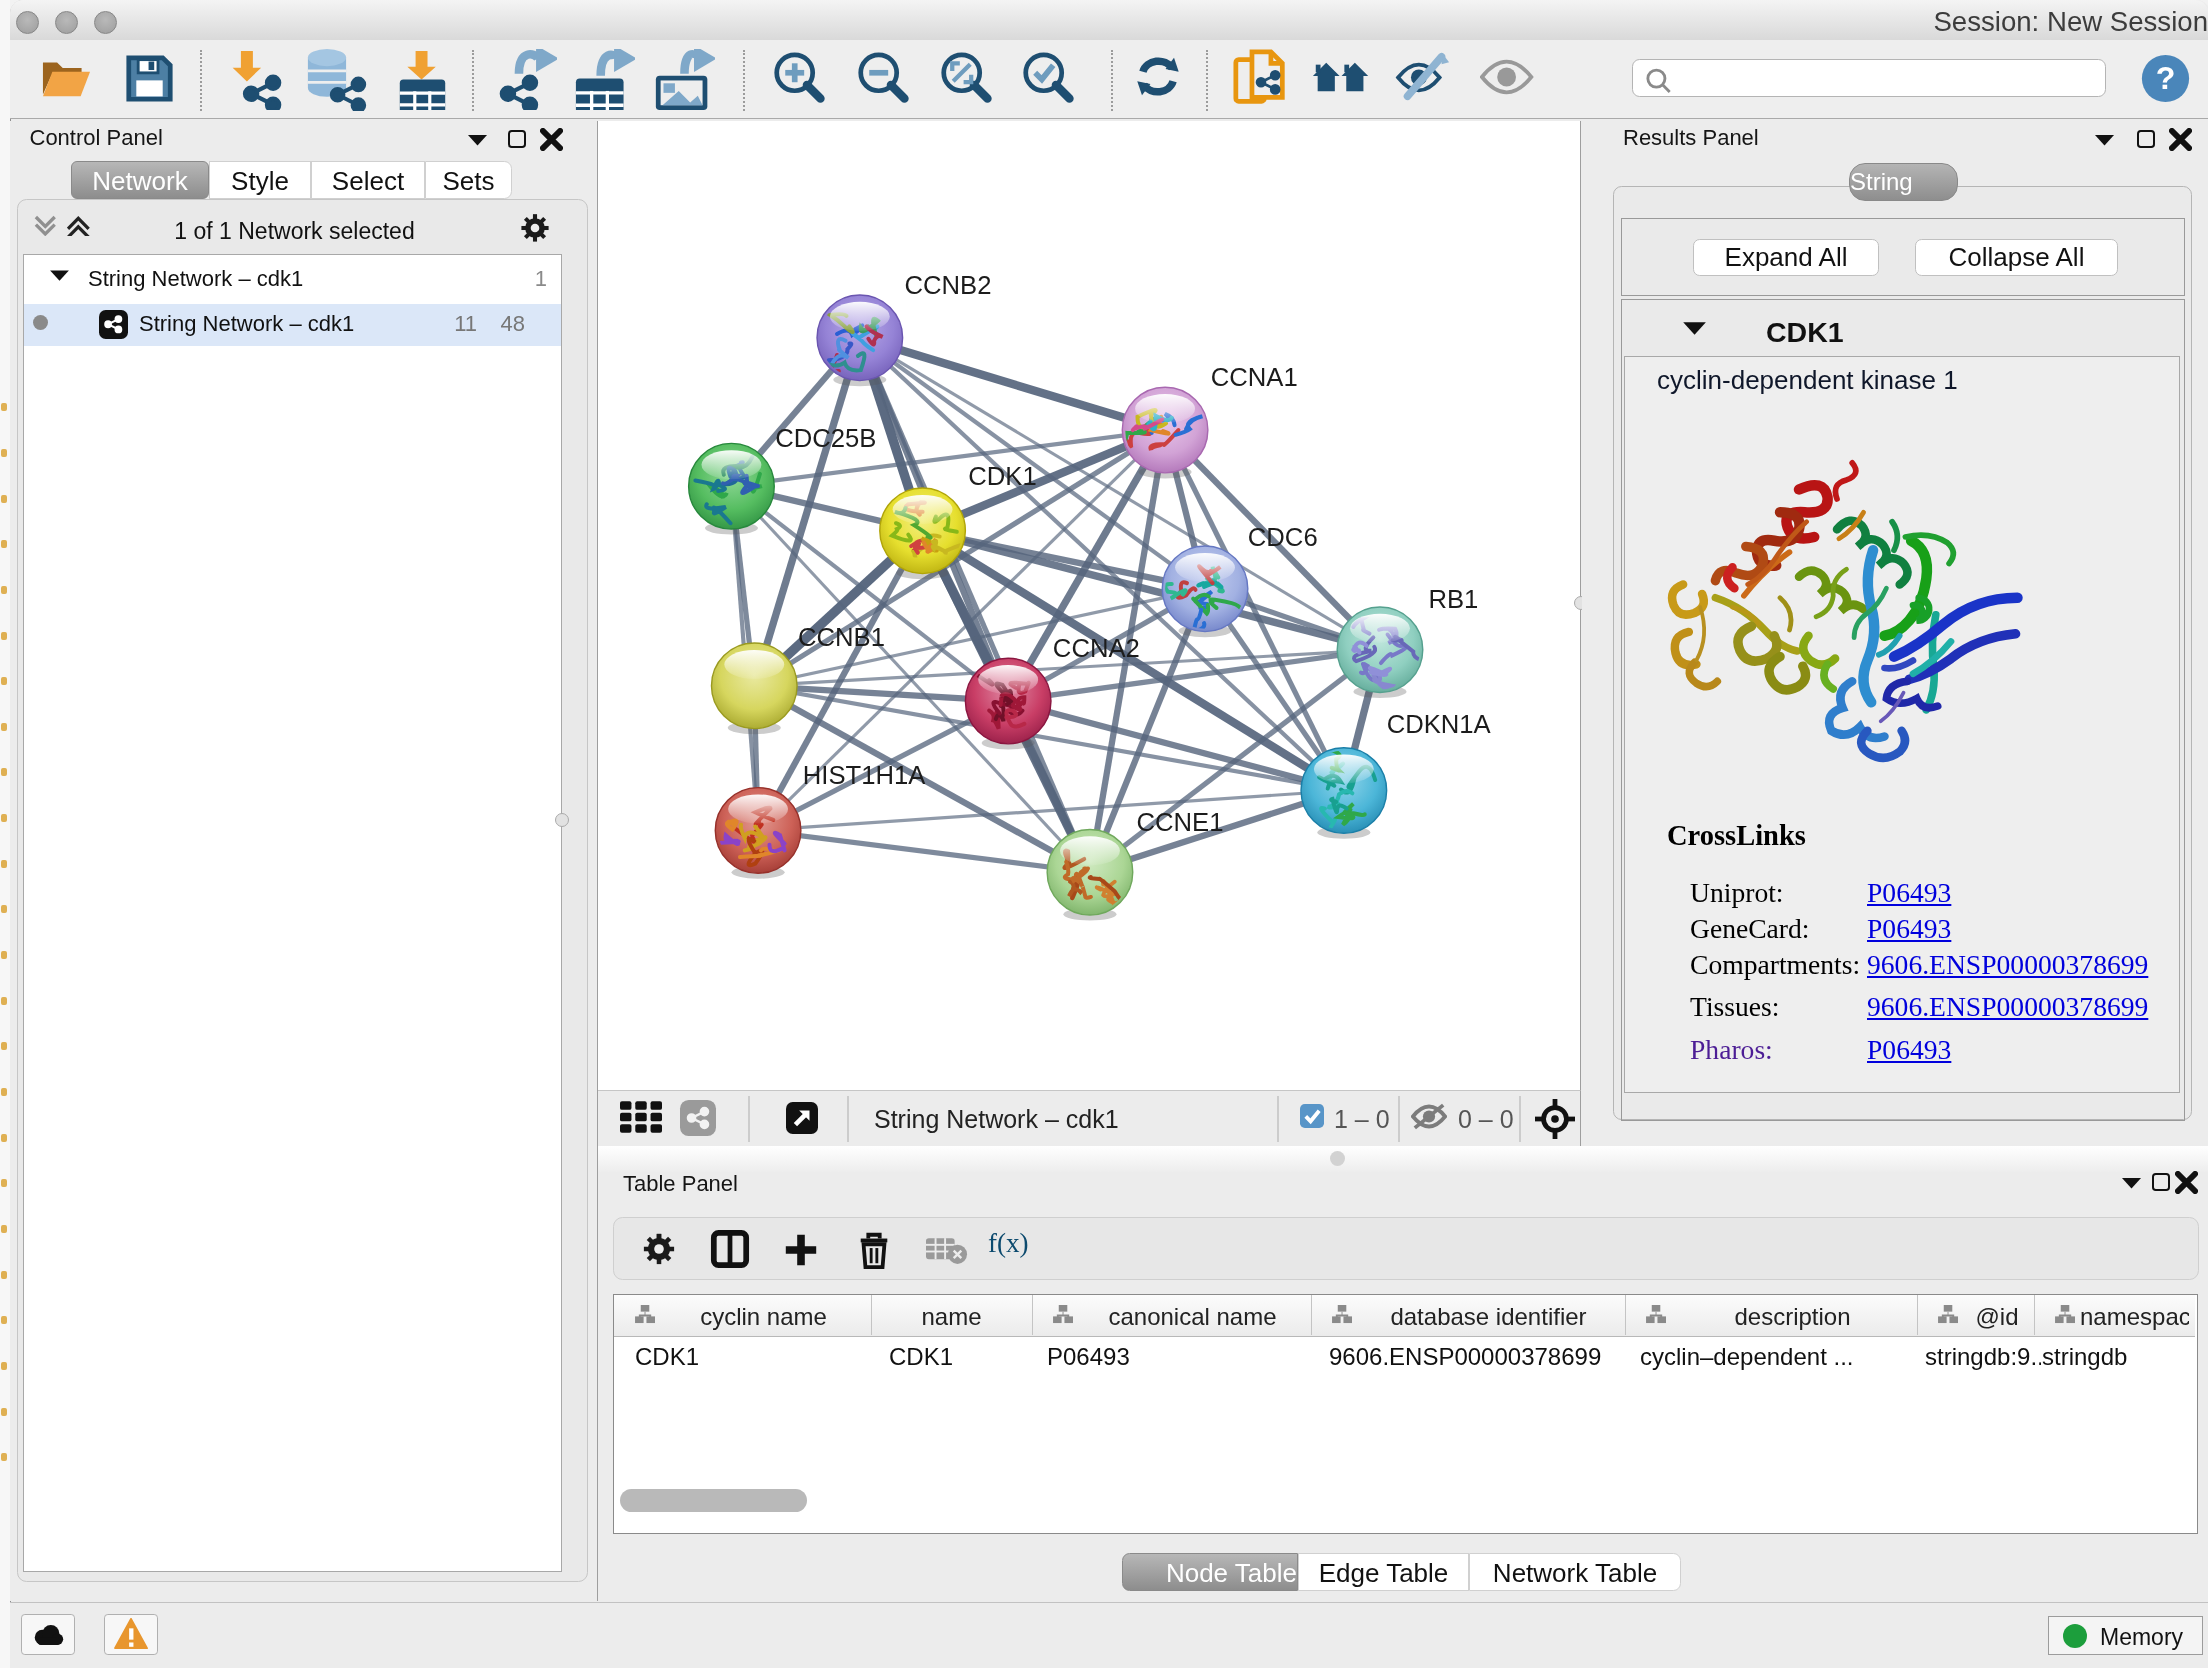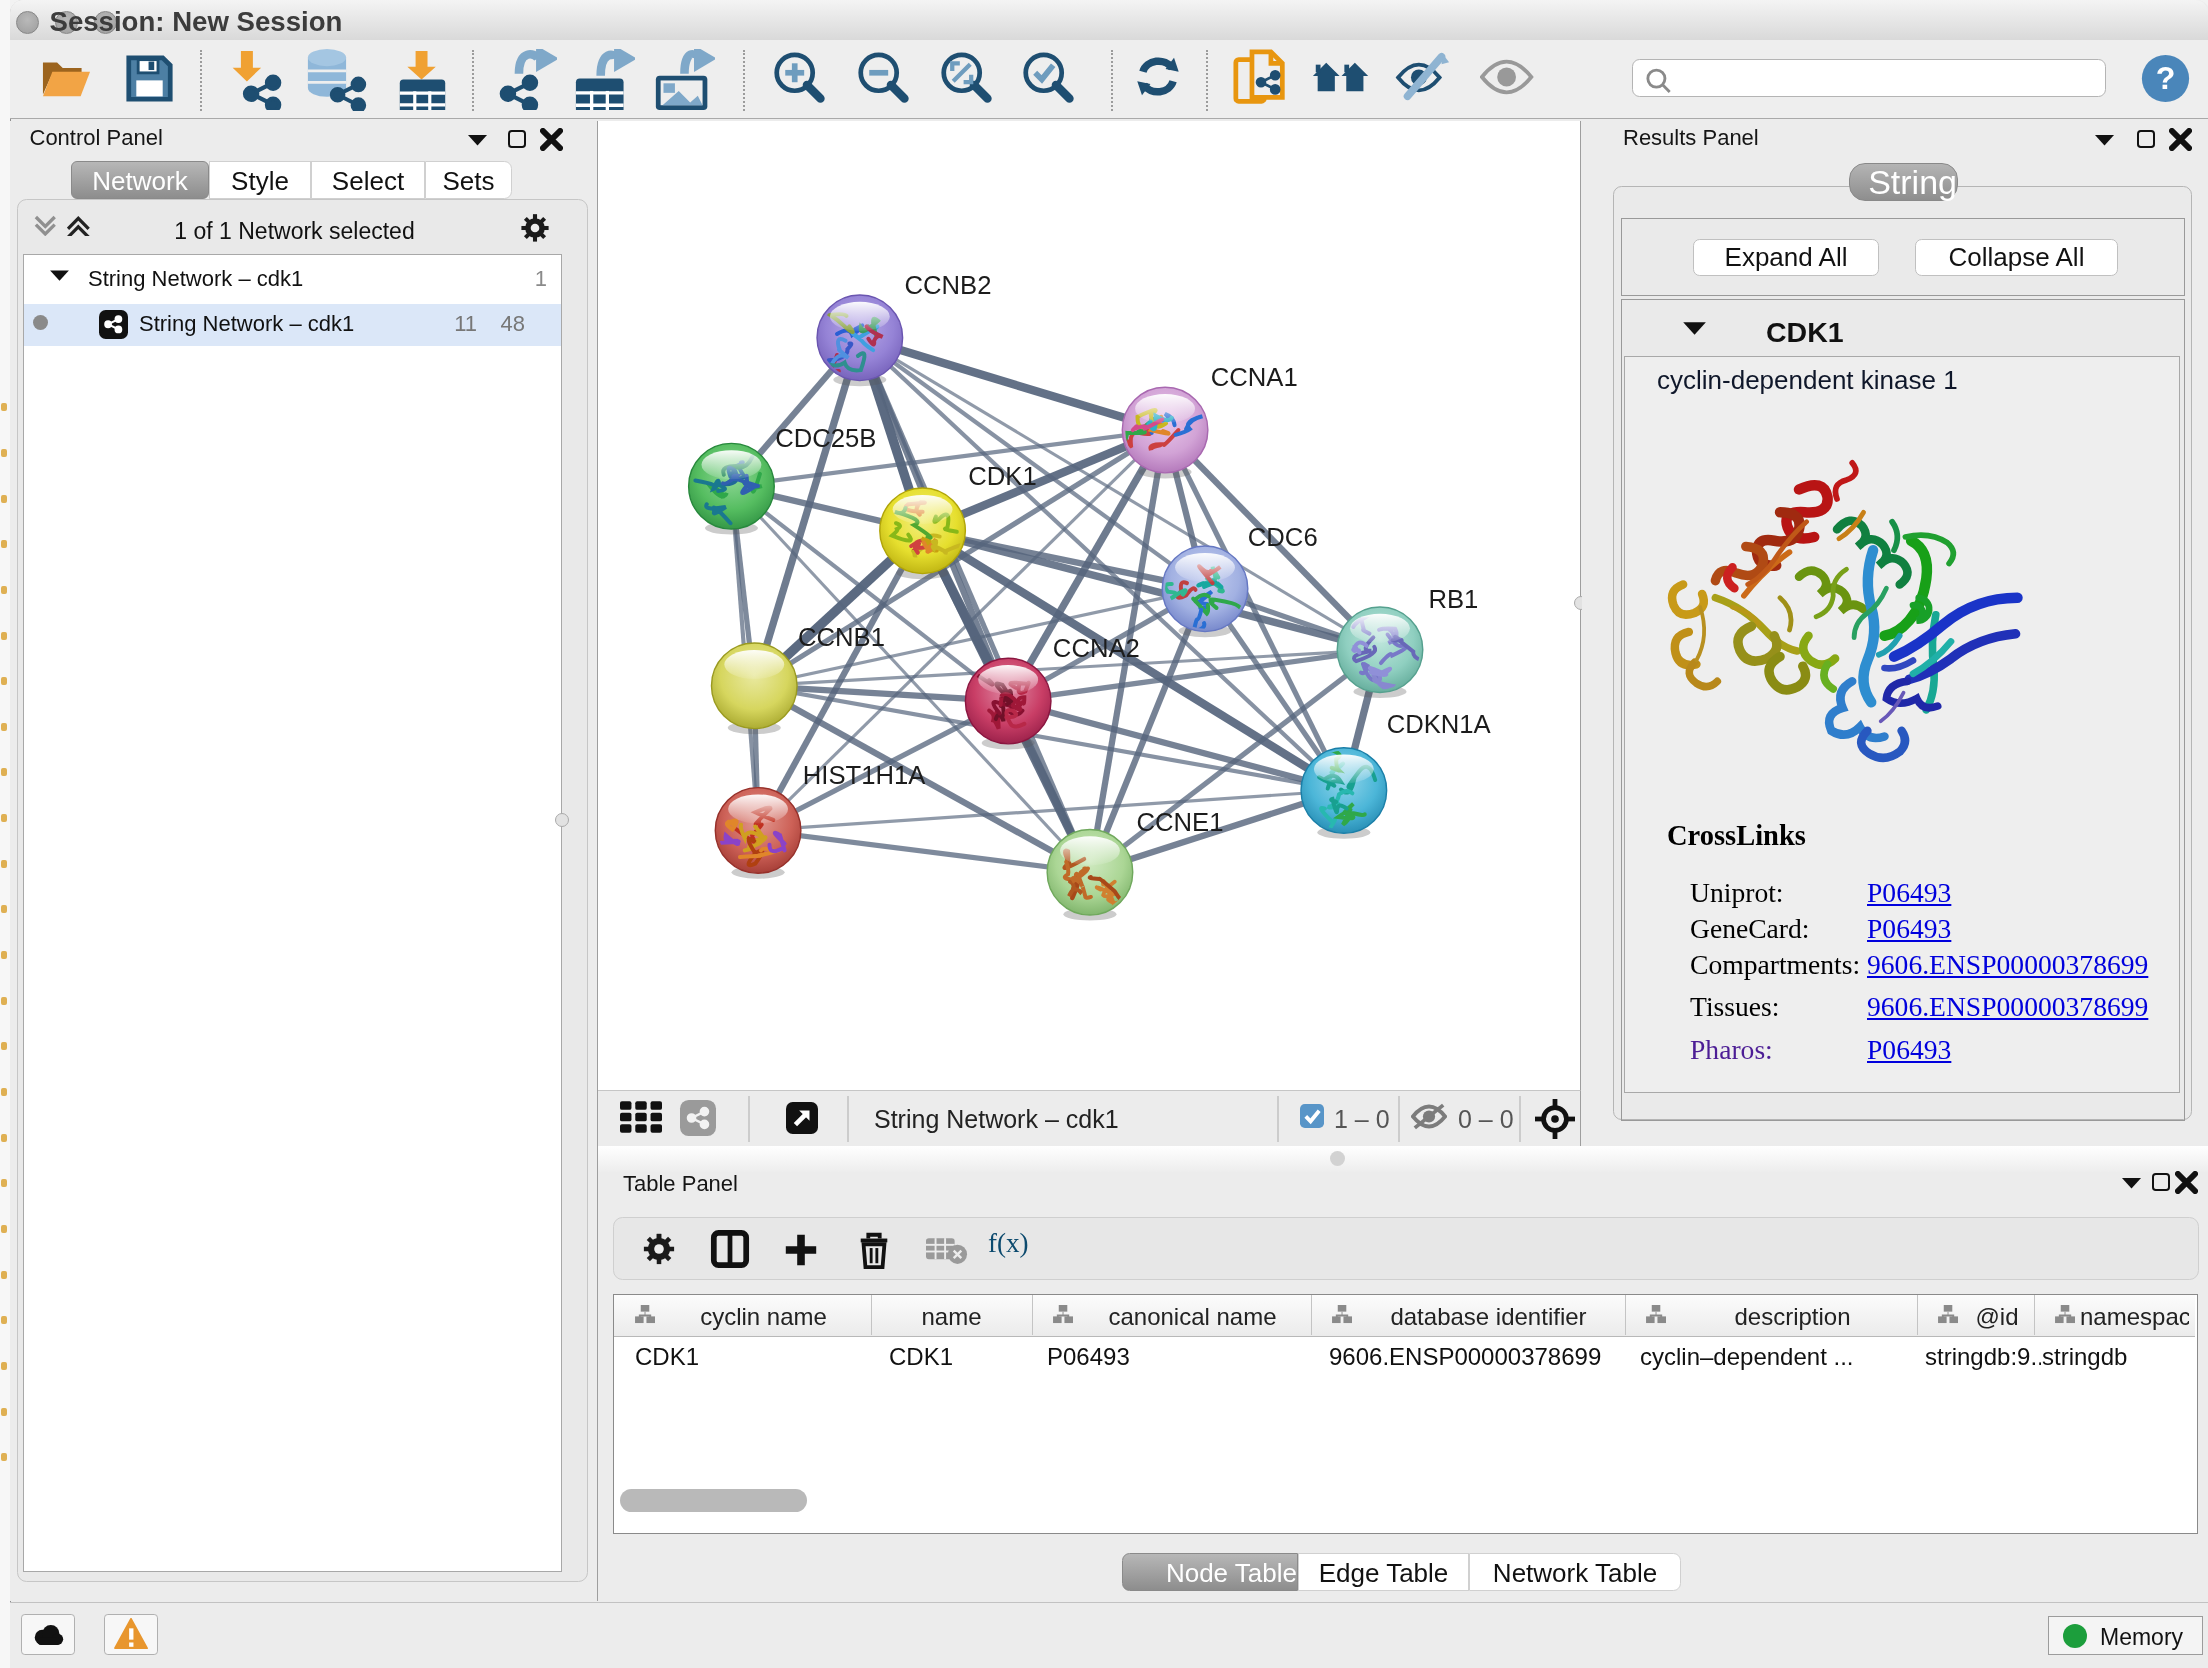--- a/index.html
+++ b/index.html
@@ -2,21 +2,21 @@
 <html style="font-size:15px"><head><meta charset="utf-8"><style>
 html,body{margin:0;padding:0;}
 body{width:2208px;height:1668px;position:relative;background:#f2f2f2;overflow:hidden;
      font-family:"Liberation Sans",sans-serif;-webkit-font-smoothing:antialiased;}
 .abs{position:absolute;}
 #win{left:9.5px;top:0;width:2199px;height:1668px;background:#ececec;border-radius:13.3px 13.3px 0 0;
      border-left:1px solid #8f8f8f;}
 #titlebar{left:9.5px;top:0;right:0;height:40px;background:linear-gradient(#f4f4f4,#d9d9d9);
      border-radius:12.4px 12.4px 0 0;border-bottom:1px solid #b9b9b9;}
 .tl{top:10.5px;width:21px;height:21px;border-radius:50%;background:radial-gradient(circle at 50% 38%,#b9b9b9,#9d9d9d);border:1px solid #878787;}
-#wtitle{top:5.7px;left:9.5px;right:0;text-align:left;font-size:27.6px;font-weight:bold;color:#3c3c3c;margin-left:40px;}
+#wtitle{top:5.7px;left:9.5px;right:0;text-align:right;font-size:27.6px;font-weight:normal;color:#3c3c3c;margin-left:40px;}
 #toolbar{left:9.5px;top:40px;right:0;height:78px;background:#eeeeee;border-bottom:1.9px solid #a9a9a9;}
 .tsep{top:9.5px;height:61px;width:0;border-left:2.9px dotted #9b9b9b;}
 
 #cpanel{left:9.5px;top:121px;width:587px;height:1480px;background:#ececec;border-right:1.9px solid #9e9e9e;}
 .ptitle{font-size:22px;color:#151515;}
 #netview{left:598px;top:121px;width:982px;height:969px;background:#ffffff;border-right:1.9px solid #9e9e9e;}
 #netbar{left:598px;top:1090px;width:982px;height:56px;background:#ececec;border-top:1px solid #c6c6c6;border-right:1.9px solid #9e9e9e;}
 #vsplit{left:598px;top:1146px;width:1610px;height:26px;background:linear-gradient(#ffffff,#ededed);}
 #rpanel{left:1582px;top:121px;width:627px;height:1025px;background:#ececec;}
 #tpanel{left:598px;top:1172px;width:1610px;height:429px;background:#ececec;}
@@ -639,21 +639,21 @@
 <div id="rpanel" class="abs"></div>
 <div class="abs ptitle" style="left:1623px;top:125px">Results Panel</div>
 <svg class="abs" style="left:2094px;top:134px" width="21" height="12.4" viewBox="0 0 22.0 13.0">
     <path d="M1 1 h20.0 l-10.0 11.0 z" fill="#111"></path>
   </svg>
 <div class="abs" style="left:2137px;top:130px;width:14.3px;height:14.3px;border:2.9px solid #111;border-radius:3.8px"></div>
 <svg class="abs" style="left:2169px;top:128px" width="23" height="23" viewBox="0 0 24.0 24.0">
     <path d="M3 3 L21.0 21.0 M21.0 3 L3 21.0" stroke="#111" stroke-width="6.0" stroke-linecap="round"></path>
   </svg>
 <div class="abs" style="left:1613px;top:186px;width:579px;height:934px;background:#eaeaea;border:1px solid #b5b5b5;border-radius:8.6px;box-sizing:border-box"></div>
-<div class="abs" style="left:1849px;top:163px;width:107px;height:36px;background:linear-gradient(#b4b4b4,#8e8e8e);border:1px solid #898989;border-radius:16px;color:#fff;font-size:34px;text-align:right;line-height:36px">String</div>
+<div class="abs" style="left:1849px;top:163px;width:107px;height:36px;background:linear-gradient(#b4b4b4,#8e8e8e);border:1px solid #898989;border-radius:16px;color:#fff;font-size:24px;text-align:left;line-height:36px">String</div>
 <div class="abs" style="left:1621px;top:218px;width:564px;height:78px;border:1.9px solid #999;box-sizing:border-box"></div>
 <div class="abs btn" style="left:1693px;top:239px;width:184px;height:35px;line-height:35px">Expand All</div>
 <div class="abs btn" style="left:1915px;top:239px;width:201px;height:35px;line-height:35px">Collapse All</div>
 <div class="abs" style="left:1621px;top:299px;width:564px;height:822px;border:1.9px solid #999;box-sizing:border-box"></div>
 <svg class="abs" style="left:1682px;top:321px" width="27" height="17" viewBox="0 0 28 18">
     <path d="M1.0 1.3999999999999995 h24 l-12.0 13.200000000000001 z" fill="#111"></path>
   </svg>
 <div class="abs" style="left:1766px;top:316px;font-size:28.5px;font-weight:bold;color:#111">CDK1</div>
 <div class="abs" style="left:1624px;top:356px;width:556px;height:737px;background:#eeeeee;border:1px solid #a8a8a8;box-sizing:border-box"></div>
 <div class="abs" style="left:1657px;top:365px;font-size:26px;color:#0f172a">cyclin-dependent kinase 1</div>

